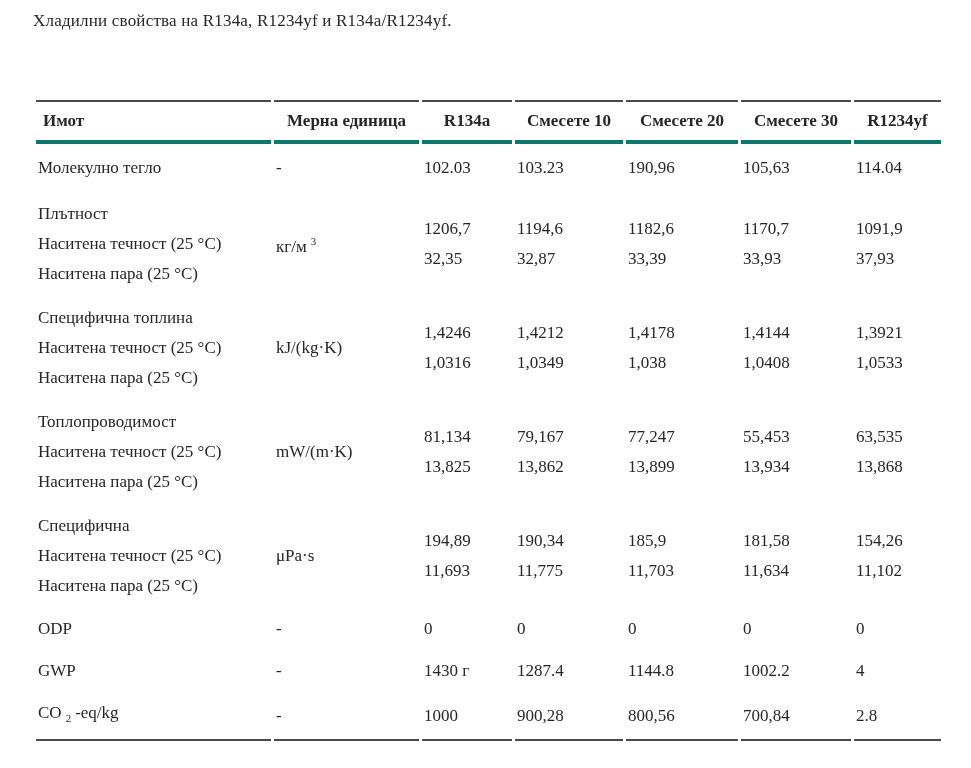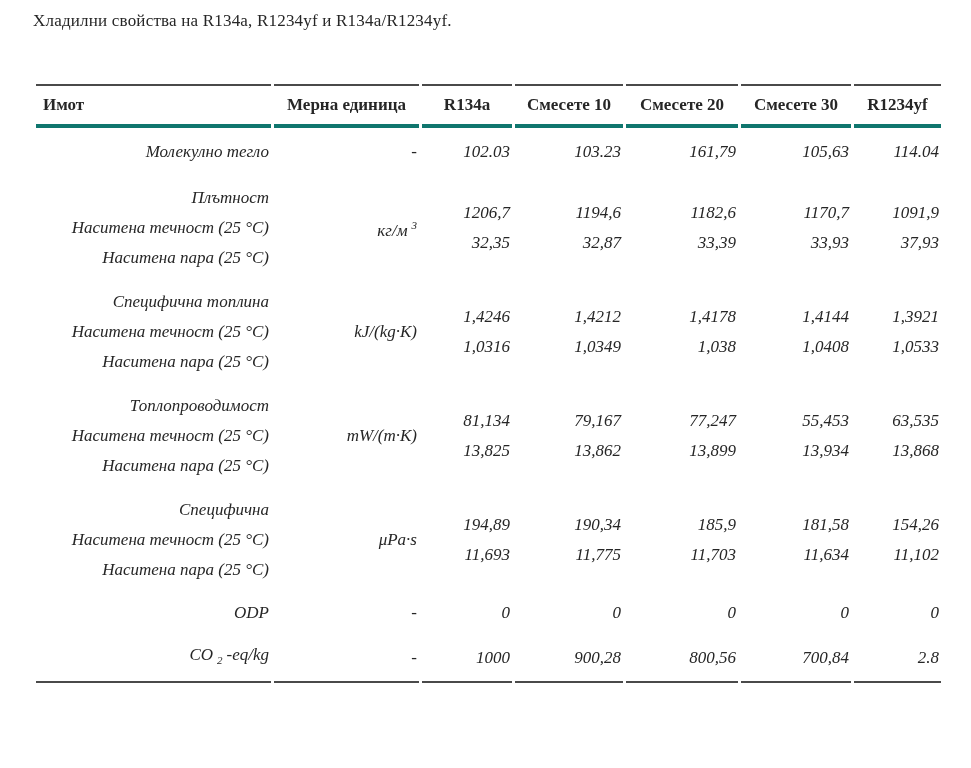--- a/index.html
+++ b/index.html
@@ -7,21 +7,21 @@
   body {
     width: 971px; height: 768px;
     font-family: "Liberation Serif", "DejaVu Serif", serif;
     color: #262626;
     overflow: hidden;
   }
   .page { padding: 10px 33px 0 33px; }
   .caption {
     font-size: 17px;
     line-height: 22px;
-    margin-bottom: 52px;
+    margin-bottom: 68px;
     letter-spacing: 0.2px;
   }
   table.props {
     border-collapse: separate;
     border-spacing: 3px 0;
     table-layout: fixed;
     width: 905px;
     font-size: 17px;
   }
   th, td { vertical-align: middle; }
@@ -29,21 +29,21 @@
     border-top: 2px solid #4a4a4a;
     border-bottom: 4px solid #0f766e;
     font-weight: bold;
     font-size: 17px;
     text-align: center;
     padding: 7px 2px;
     line-height: 24px;
     white-space: nowrap;
   }
   thead th.prop-h { text-align: left; padding-left: 7px; }
-  tbody td { text-align: right; line-height: 28px; font-style: italic; }
+  tbody td { text-align: left; line-height: 28px; }
   tr.single td { padding: 10px 2px; }
   tr.single.short td { padding: 7px 2px; }
   tr.group td { padding: 7px 2px; }
   tr.group td.prop div, tr.group td.val div { line-height: 30px; }
   tr.last td { border-bottom: 2px solid #4a4a4a; }
   sup.u {
     font-size: 11px;
     vertical-align: super;
     margin-left: 4px;
   }
@@ -82,21 +82,21 @@
         <th>R1234yf</th>
       </tr>
     </thead>
     <tbody>
 
       <tr class="single">
         <td class="prop">Молекулно тегло</td>
         <td class="unit">-</td>
         <td class="val">102.03</td>
         <td class="val">103.23</td>
-        <td class="val">161,79</td>
+        <td class="val">190,96</td>
         <td class="val">105,63</td>
         <td class="val">114.04</td>
       </tr>
 
       <tr class="group">
         <td class="prop">
           <div>Плътност</div>
           <div>Наситена течност (25 °C)</div>
           <div>Наситена пара (25 °C)</div>
         </td>
@@ -213,20 +213,29 @@
       <tr class="single short">
         <td class="prop">ODP</td>
         <td class="unit">-</td>
         <td class="val">0</td>
         <td class="val">0</td>
         <td class="val">0</td>
         <td class="val">0</td>
         <td class="val">0</td>
       </tr>
 
+      <tr class="single short">
+        <td class="prop">GWP</td>
+        <td class="unit">-</td>
+        <td class="val">1430 г</td>
+        <td class="val">1287.4</td>
+        <td class="val">1144.8</td>
+        <td class="val">1002.2</td>
+        <td class="val">4</td>
+      </tr>
 
       <tr class="single short last">
         <td class="prop"><span>CO</span><sub class="s">2</sub><span>-eq/kg</span></td>
         <td class="unit">-</td>
         <td class="val">1000</td>
         <td class="val">900,28</td>
         <td class="val">800,56</td>
         <td class="val">700,84</td>
         <td class="val">2.8</td>
       </tr>

